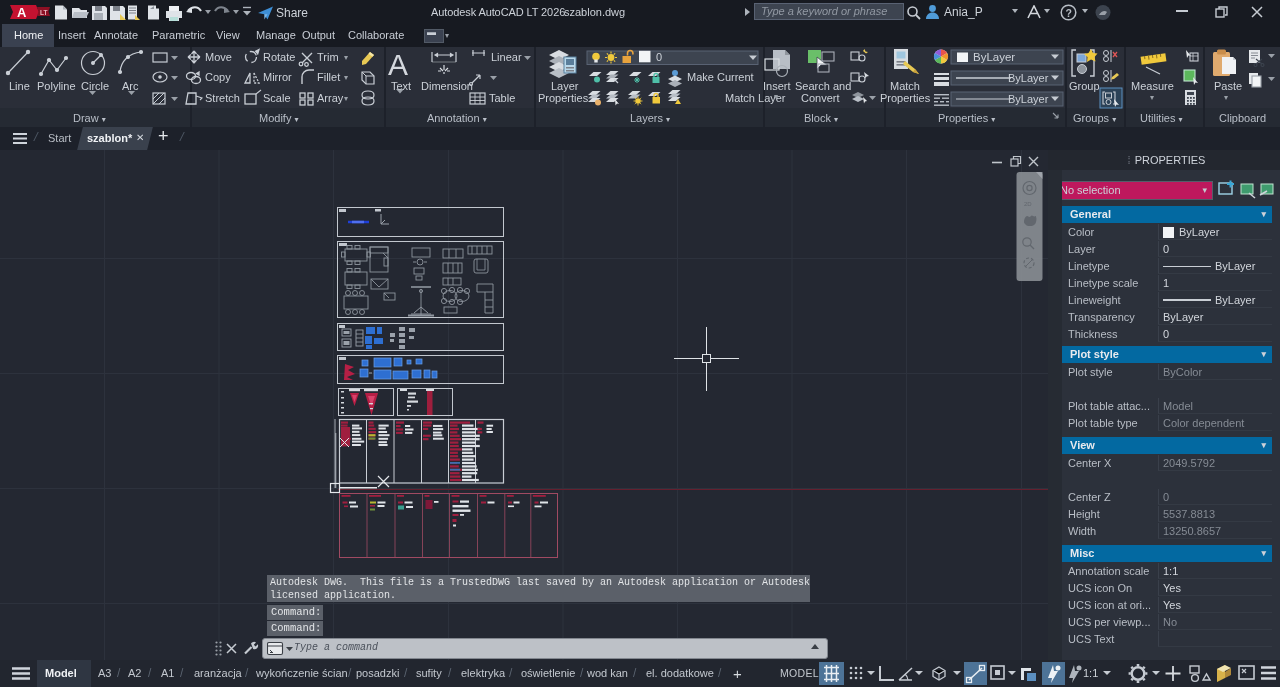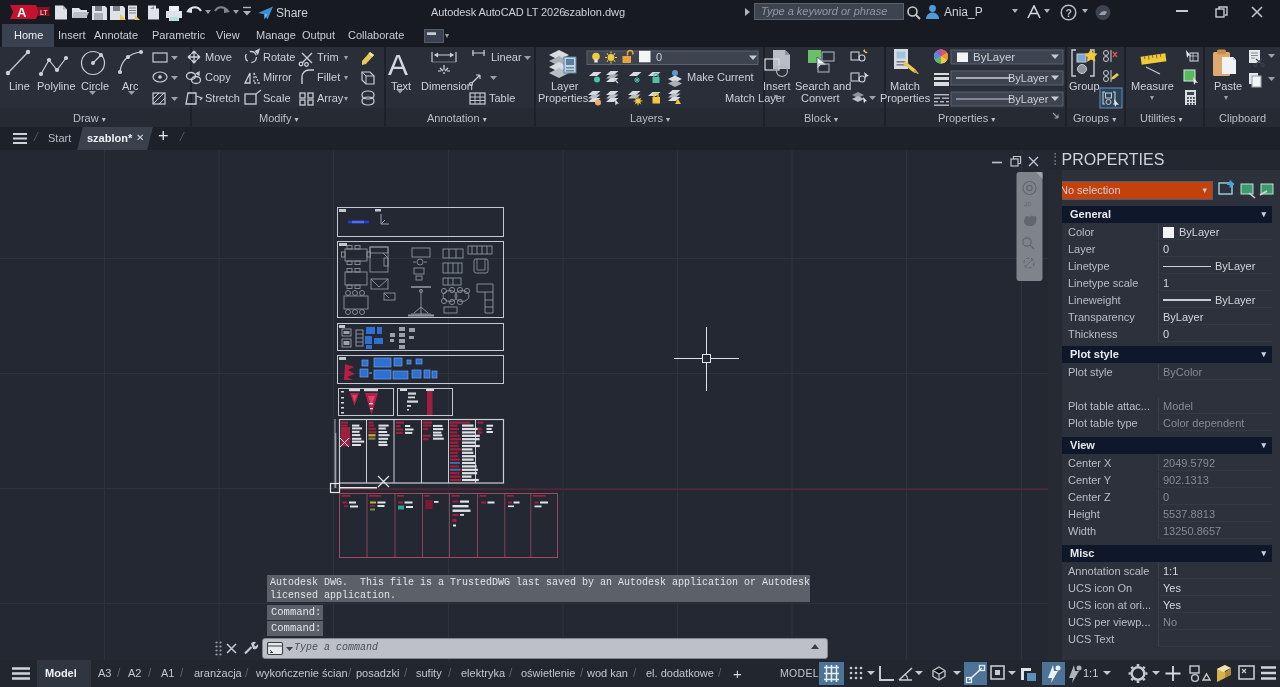--- a/index.html
+++ b/index.html
@@ -15,21 +15,21 @@
 #ribbon .lblstrip{position:absolute;left:0;top:61px;width:1280px;height:19px;background:#252a33;}
 .rsep{position:absolute;top:0;width:2px;height:80px;background:#1d212a;}
 .rlbl{position:absolute;top:63px;height:16px;line-height:16px;font-size:11px;color:#b9bfc8;white-space:nowrap;}
 .rtext{position:absolute;font-size:11px;color:#ccd1d8;white-space:nowrap;}
 
 #tabrow{position:absolute;left:0;top:127px;width:1280px;height:23px;background:#1d212a;}
 
 #canvas{position:absolute;left:0;top:150px;width:1048px;height:510px;background:#242832;overflow:hidden;}
 
 #props{position:absolute;left:1048px;top:150px;width:232px;height:510px;background:#2c313b;font-size:11px;color:#b9bec6;overflow:hidden;}
-.phead{position:absolute;left:14px;width:210px;height:17px;background:#0f172a;color:#e8eaee;font-weight:bold;line-height:17px;padding-left:8px;box-sizing:border-box;}
+.phead{position:absolute;left:14px;width:210px;height:17px;background:#0369a1;color:#e8eaee;font-weight:bold;line-height:17px;padding-left:8px;box-sizing:border-box;}
 .phead .caret{position:absolute;right:6px;top:0;color:#cdd2d9;font-size:9px;}
 .prow{position:absolute;left:14px;width:210px;height:17px;line-height:17px;}
 .prow .lab{position:absolute;left:6px;top:0;}
 .prow .val{position:absolute;left:96px;top:0;width:114px;height:16px;border-left:1px solid #3a404b;border-bottom:1px solid #343a44;padding-left:4px;box-sizing:border-box;color:#d3d7dd;}
 .prow .val.gray{color:#858b94;}
 
 #status{position:absolute;left:0;top:660px;width:1280px;height:27px;background:#22262f;}
 .stab{position:absolute;top:0;height:27px;line-height:27px;font-size:11px;color:#c3c8cf;}
 .slash{position:absolute;top:0;height:27px;line-height:27px;font-size:12px;color:#59626f;}
 
@@ -835,22 +835,22 @@
         <path d="M1024 72c0-4 2.2-6 3.2-6 .9 0 1.3 1 2.3 1s1.4-1.5 2.4-1.5 1.3 1 2.3 1 1.4-1 1.8 0c.8 2 .5 5-.5 7-1.5 3-8 3.5-10 1-1-1.2-1.5-1.5-1.5-2.5z" fill="#5f646b" stroke="none"></path>
         <circle cx="1027" cy="92" r="4.2"></circle>
             <path d="M1030 95l4 4"></path>
         <circle cx="1029" cy="113" r="5" stroke-dasharray="3 2"></circle>
             <path d="M1025 117l8-8" stroke-width="1"></path>
       </g>
     </g>
   </svg>
   </div>
   <div id="props">
-    <div class="abs" style="left:0;top:0;width:232px;height:20px;background:#23272f;color:#ced3da;font-size:16px;line-height:20px;"><span style="color:#6d737d;margin:0 4px 0 5px;">⁞</span>PROPERTIES</div>
-    <div class="abs" style="left:5px;top:31px;width:160px;height:19px;background:#c2410c;border:1px solid #545d6a;box-sizing:border-box;color:#ccd1d8;font-size:11px;line-height:17px;padding-left:6px;">No selection<span style="position:absolute;right:5px;top:0;font-size:9px;color:#c4c9d0;">▾</span></div>
+    <div class="abs" style="left:0;top:0;width:232px;height:20px;background:#23272f;color:#ced3da;font-size:11px;line-height:20px;text-align:center;"><span style="color:#6d737d;margin:0 4px 0 5px;">⁞</span>PROPERTIES</div>
+    <div class="abs" style="left:5px;top:31px;width:160px;height:19px;background:#be185d;border:1px solid #545d6a;box-sizing:border-box;color:#ccd1d8;font-size:11px;line-height:17px;padding-left:6px;">No selection<span style="position:absolute;right:5px;top:0;font-size:9px;color:#c4c9d0;">▾</span></div>
     <svg class="abs" style="left:168px;top:29px;" width="62" height="22" viewBox="0 0 62 22">
       <rect x="3" y="4" width="13" height="11" fill="none" stroke="#9fd4e8" stroke-width="1.4"></rect>
         <path d="M11 2h7M14.5 -1.5v7" transform="translate(0,3)" stroke="#3aa7d6" stroke-width="2"></path>
       <rect x="25" y="5" width="12" height="10" fill="#3f9b6e" stroke="#bfe4d0" stroke-width="1"></rect>
         <path d="M33 14l6 5" stroke="#cfd4da" stroke-width="1.5"></path>
       <rect x="45" y="5" width="12" height="10" fill="#3f9b6e" stroke="#bfe4d0" stroke-width="1"></rect>
         <path d="M44 16l7-4" stroke="#cfd4da" stroke-width="1.5"></path>
     </svg>
     <div class="abs" style="left:0;top:20px;width:14px;height:490px;background:#262b33;"></div>
     <div class="phead" style="top:56px;">General<span class="caret">▾</span></div>
@@ -892,24 +892,20 @@
         <span class="val gray">Model</span>
       </div>
     <div class="prow" style="top:265px;">
         <span class="lab">Plot table type</span>
         <span class="val gray">Color dependent</span>
       </div>
     <div class="phead" style="top:287px;">View<span class="caret">▾</span></div>
     <div class="prow" style="top:305px;">
         <span class="lab">Center X</span>
         <span class="val gray">2049.5792</span>
-      </div>
-    <div class="prow" style="top:322px;">
-        <span class="lab">Center Y</span>
-        <span class="val gray">902.1313</span>
       </div>
     <div class="prow" style="top:339px;">
         <span class="lab">Center Z</span>
         <span class="val gray">0</span>
       </div>
     <div class="prow" style="top:356px;">
         <span class="lab">Height</span>
         <span class="val gray">5537.8813</span>
       </div>
     <div class="prow" style="top:373px;">

